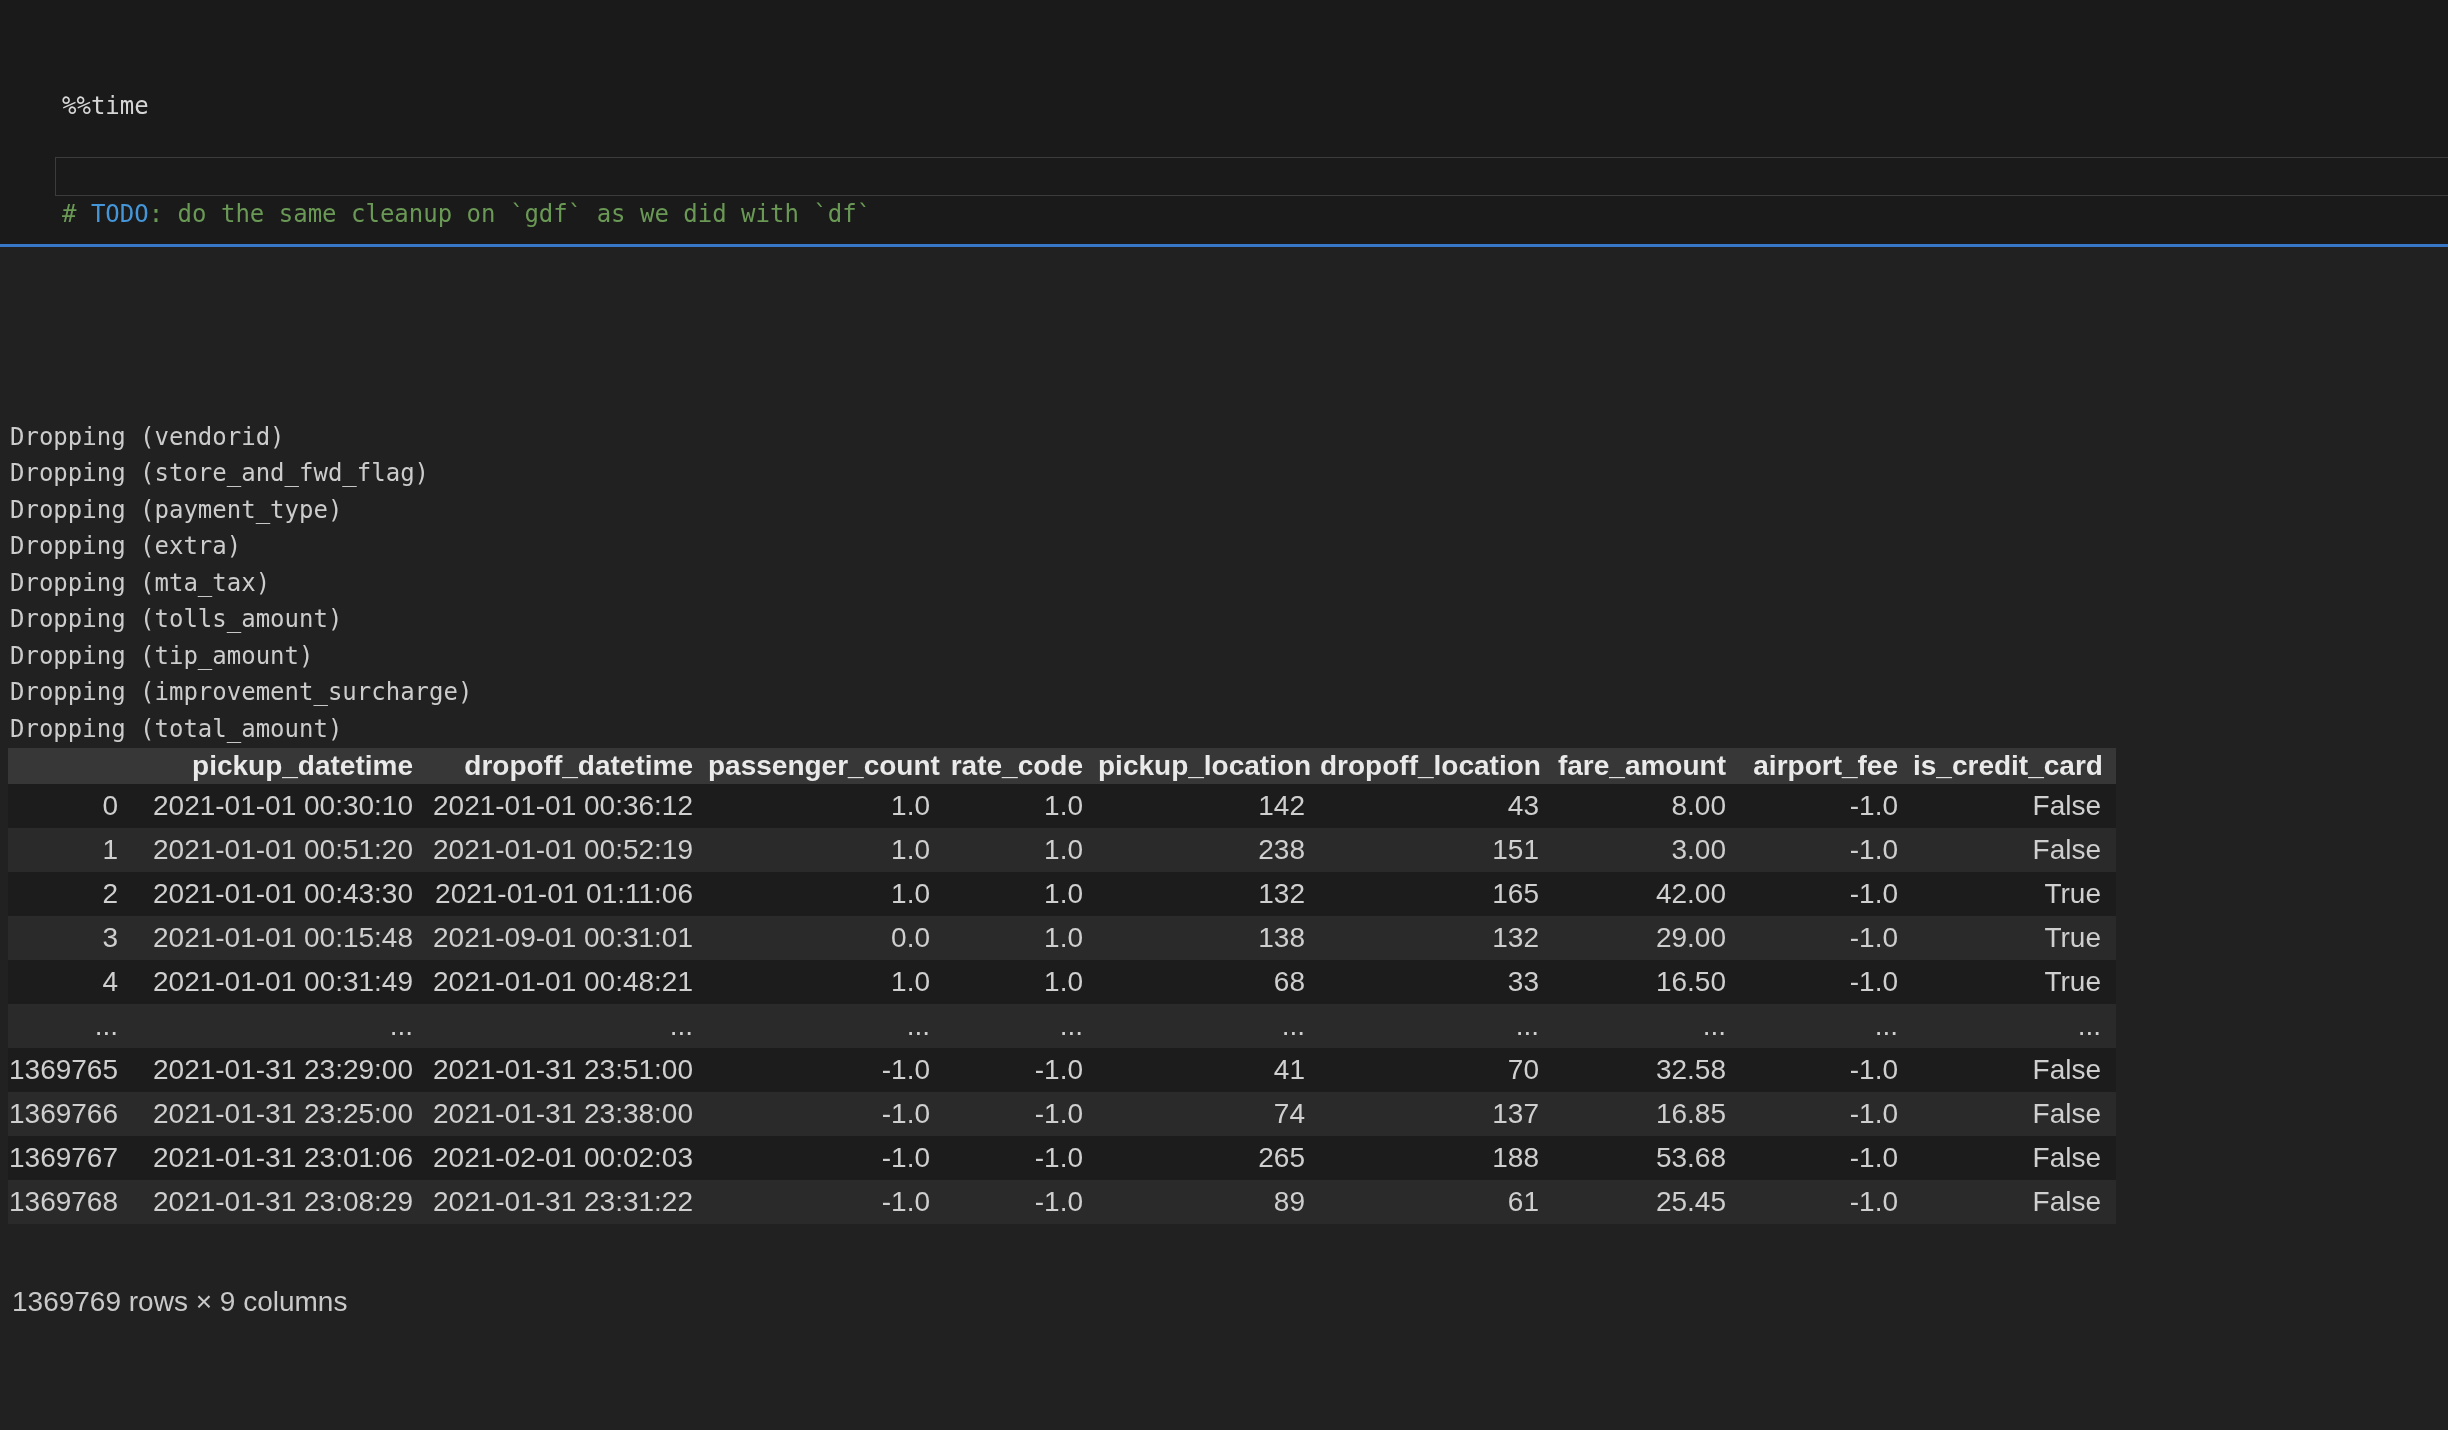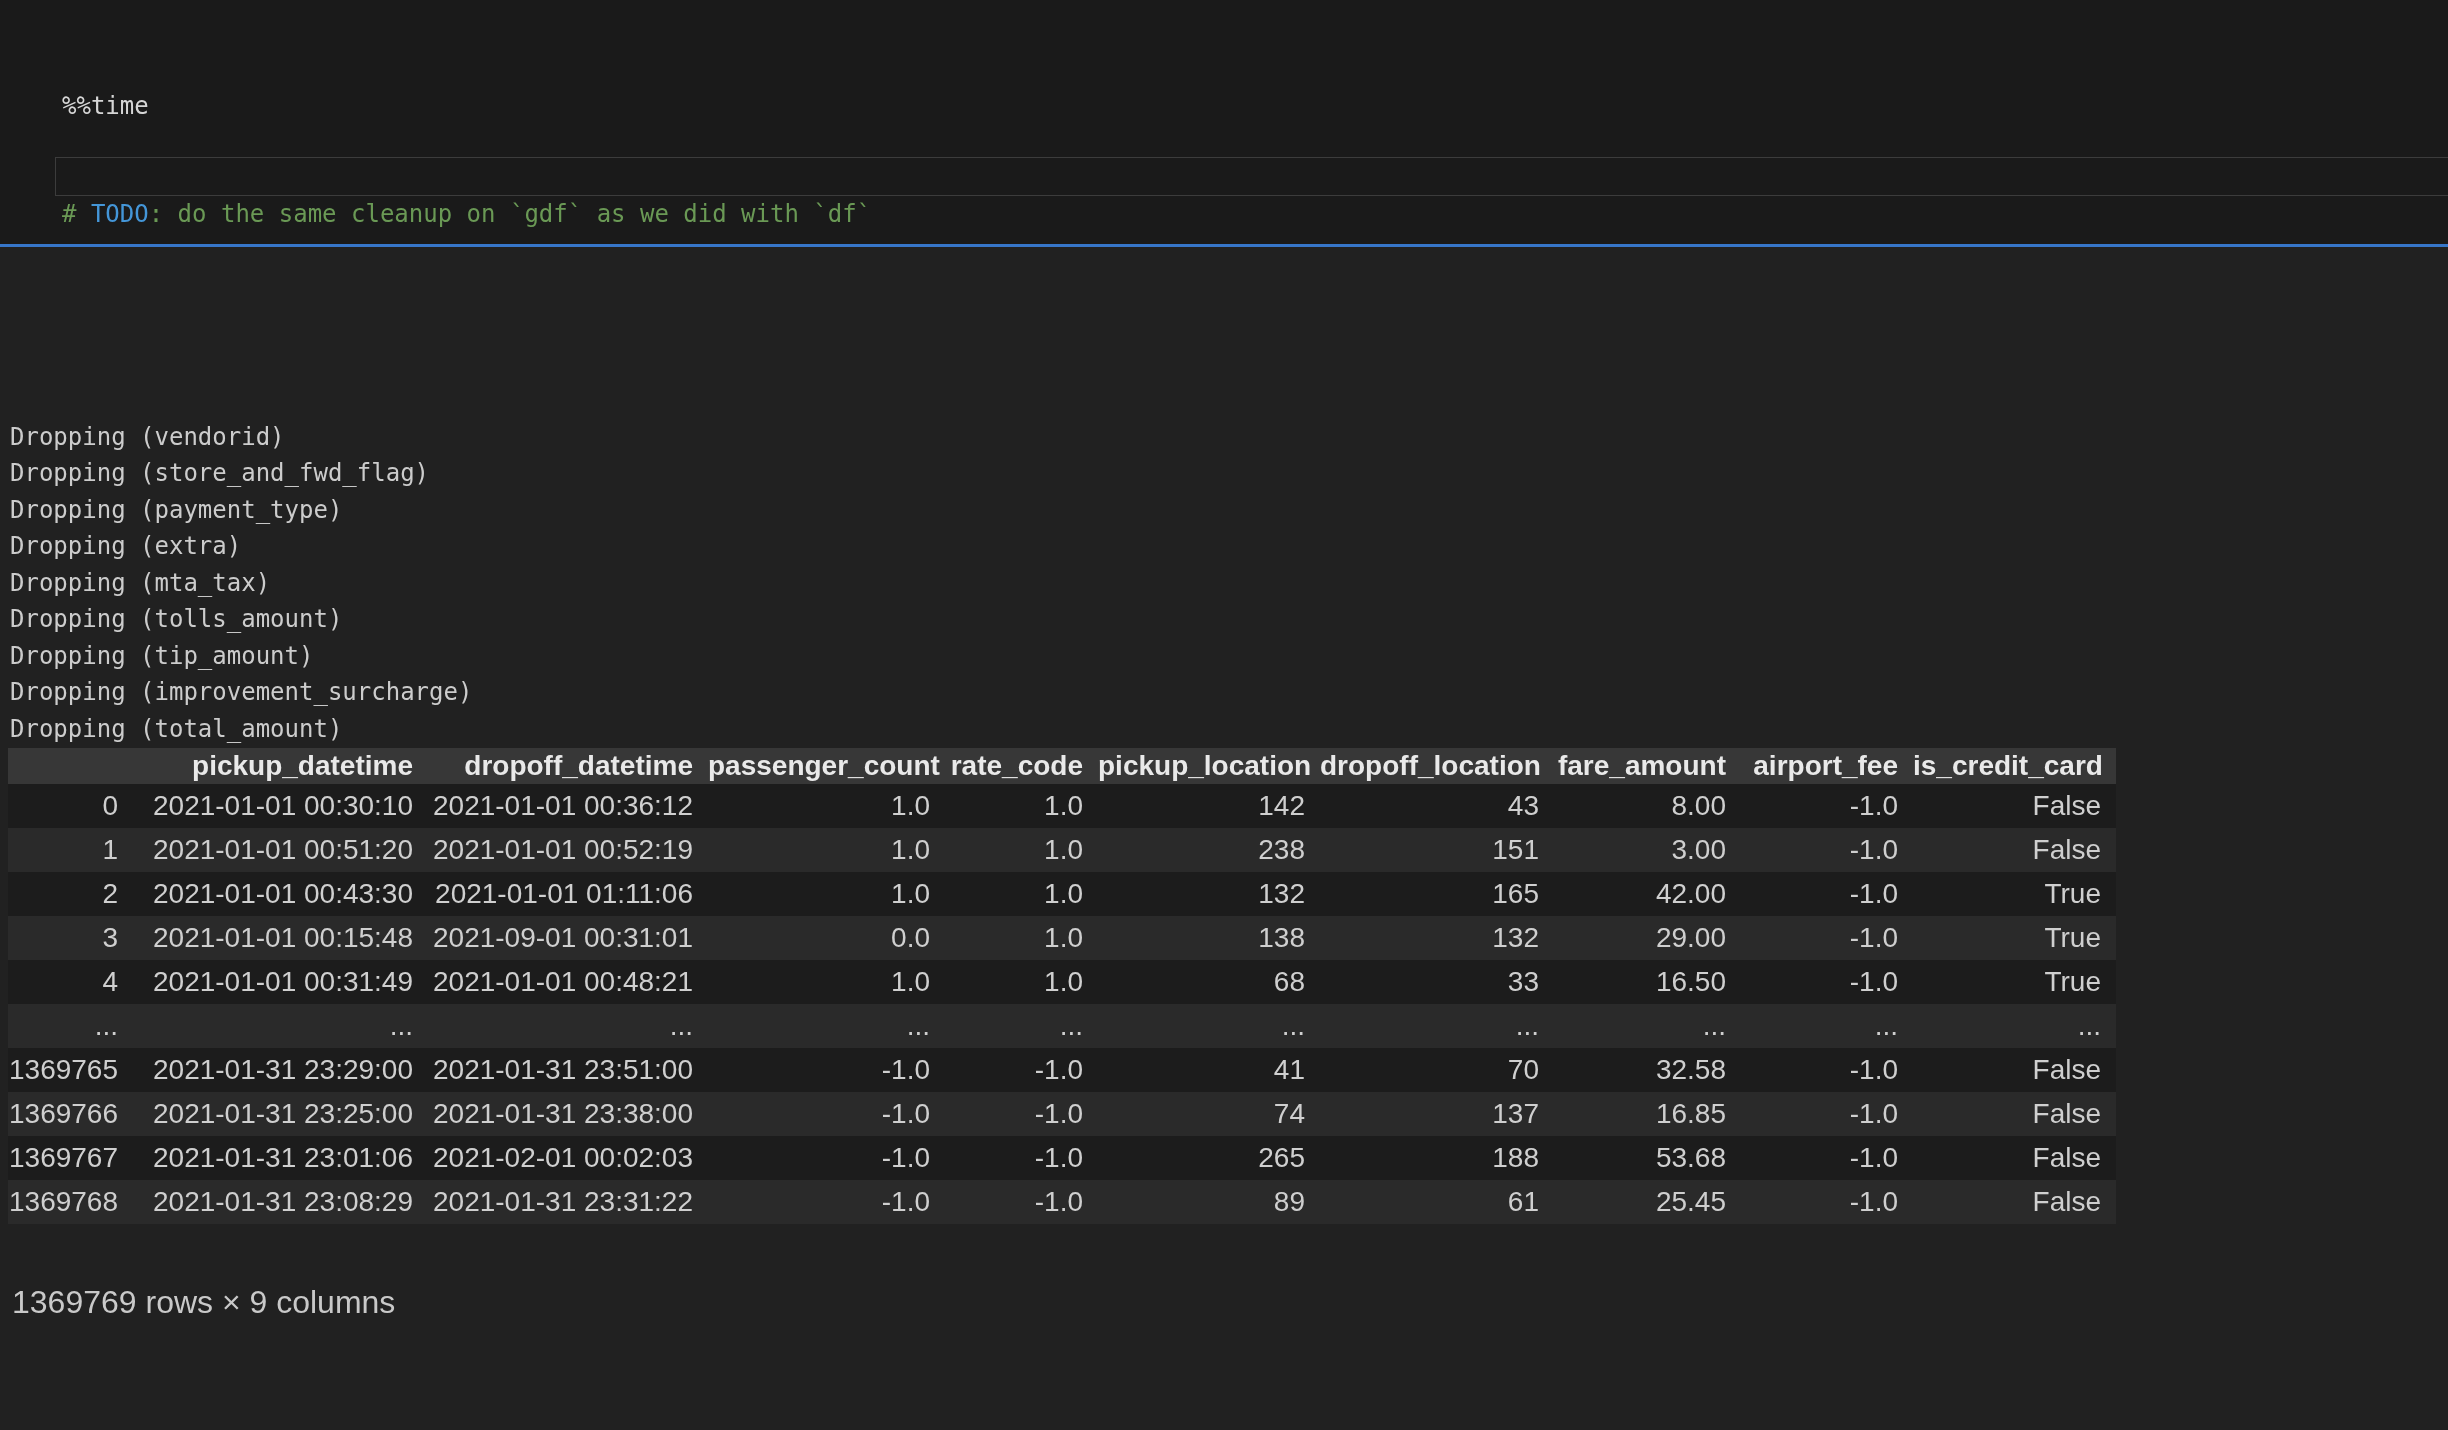--- a/index.html
+++ b/index.html
@@ -108,21 +108,21 @@
     padding: 0 15px 0 0;
     overflow: hidden;
     white-space: nowrap;
   }
   table.dataframe tbody tr:nth-child(odd)  { background: #1c1c1c; }
   table.dataframe tbody tr:nth-child(even) { background: #2a2a2a; }
   .df-summary {
     position: absolute;
     left: 12px; top: 997px;
     font-family: "Liberation Sans", sans-serif;
-    font-size: 32px;
+    font-size: 28px;
     line-height: 28px;
     color: #c9c9c9;
   }
   .timing {
     position: absolute;
     left: 10px; top: 1080px;
     font: 24px/36px "DejaVu Sans Mono", monospace;
     color: #cccccc;
     white-space: pre;
   }

